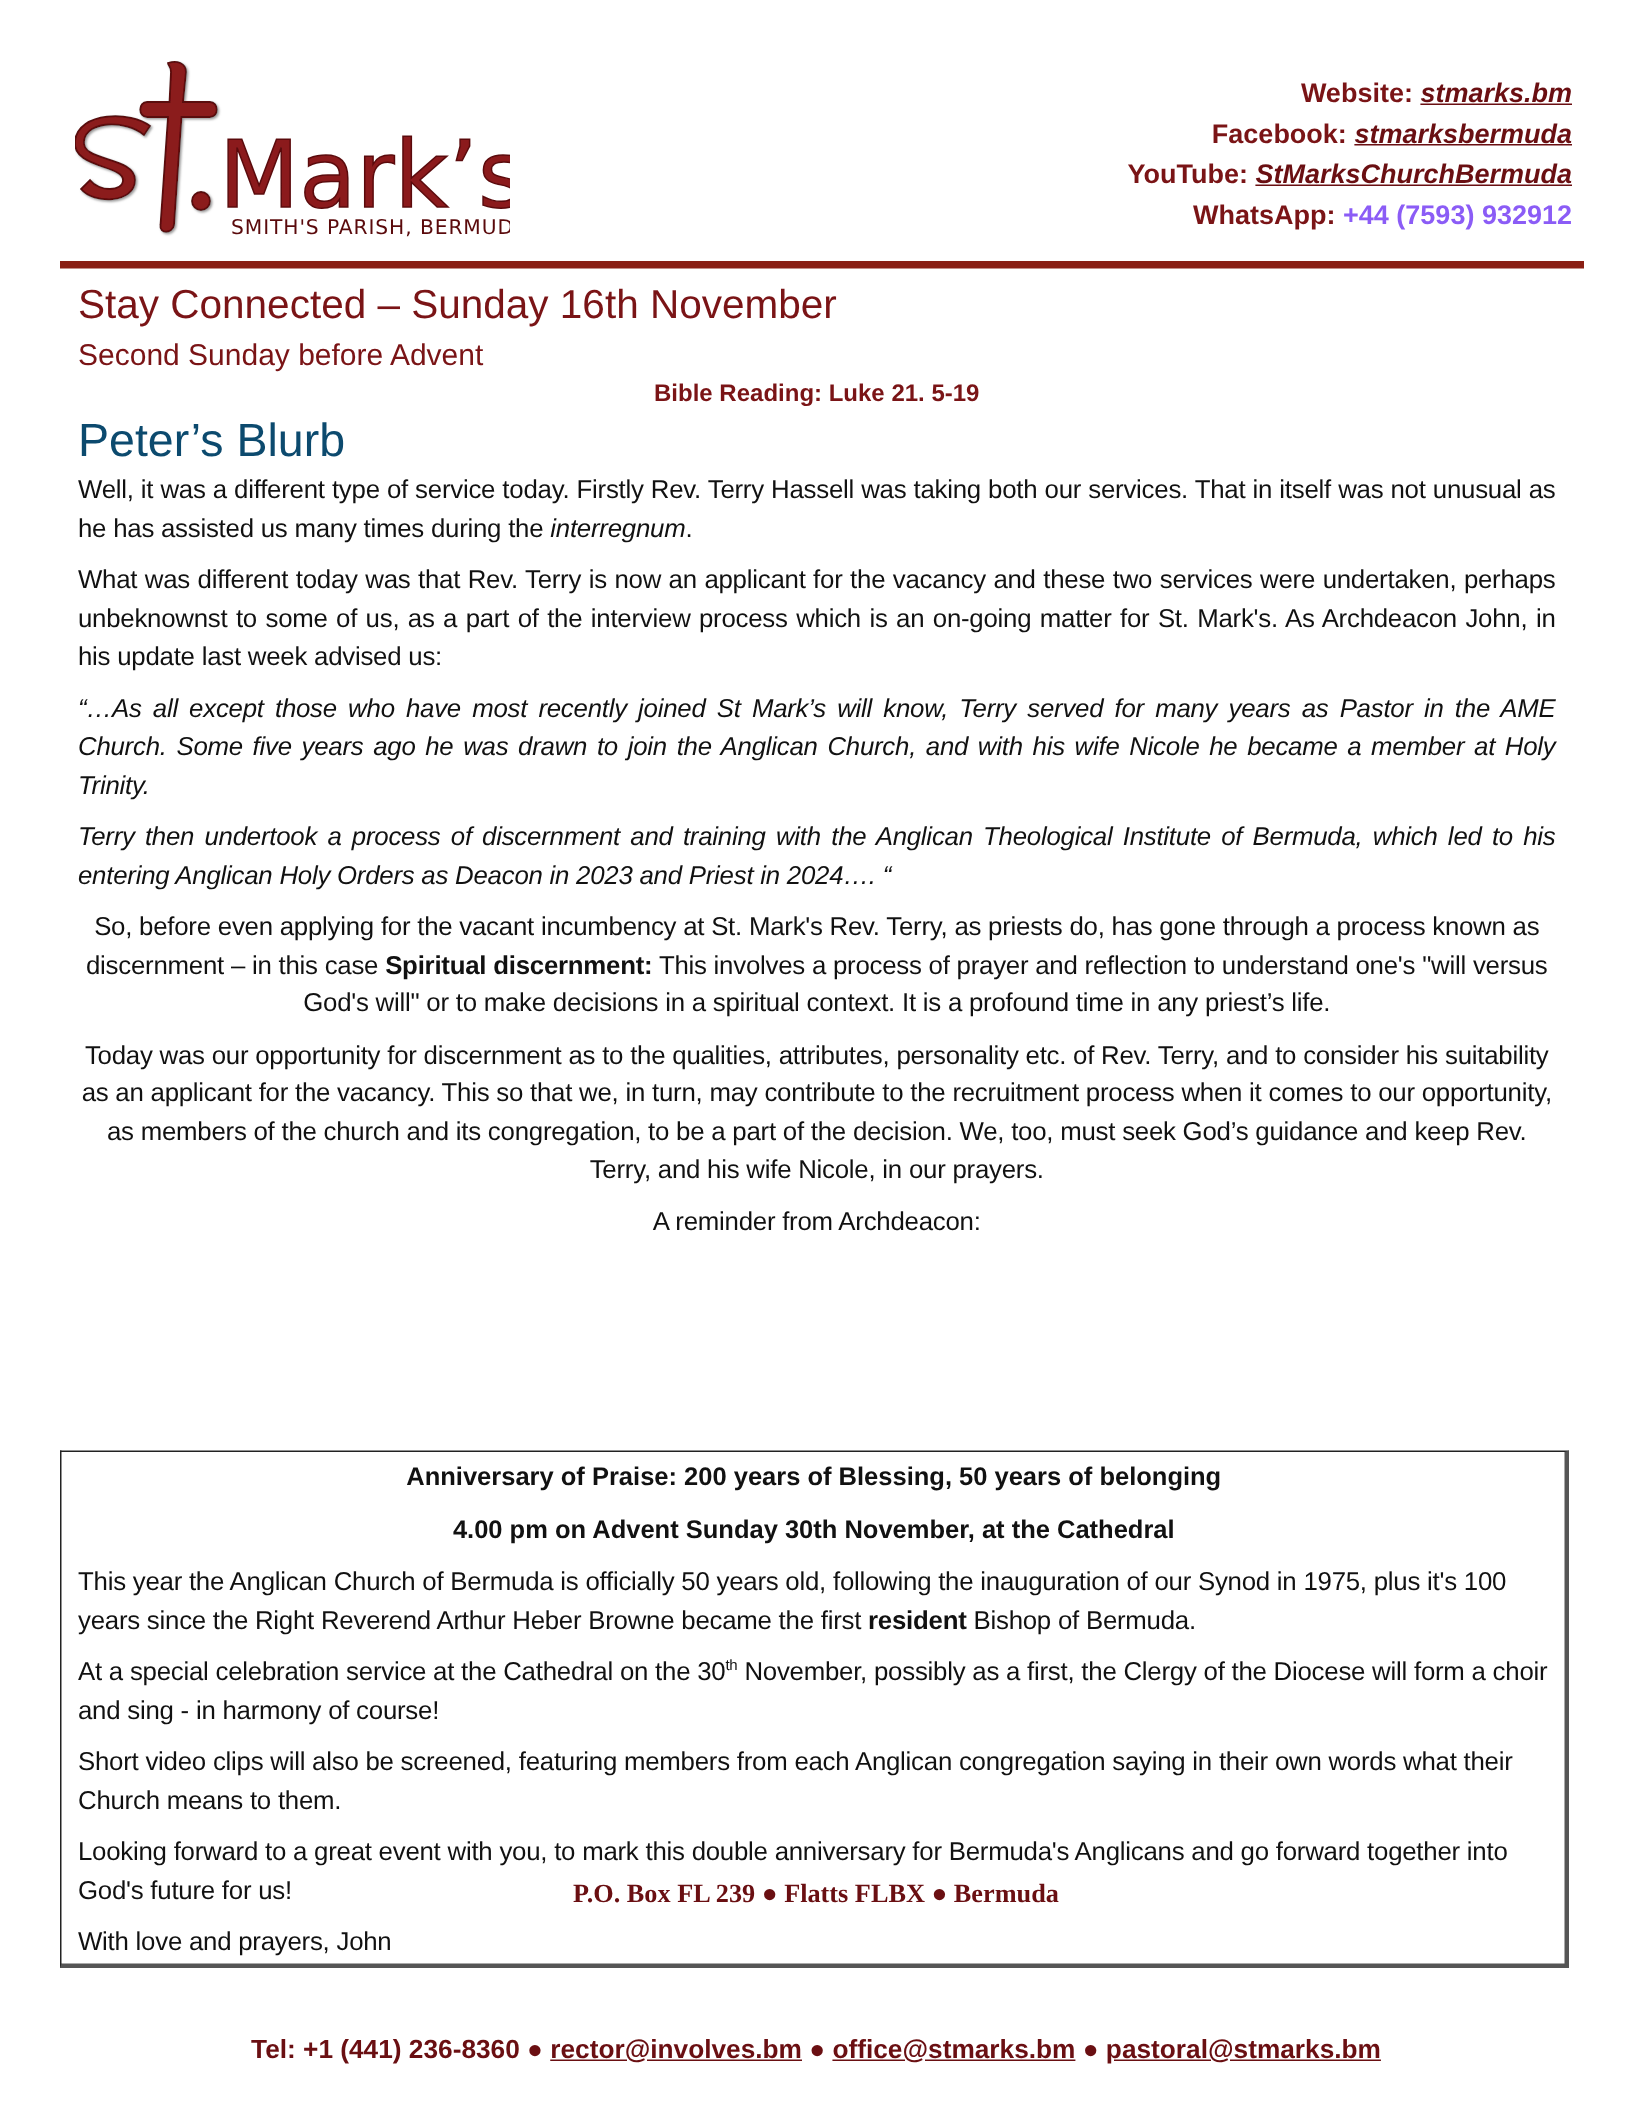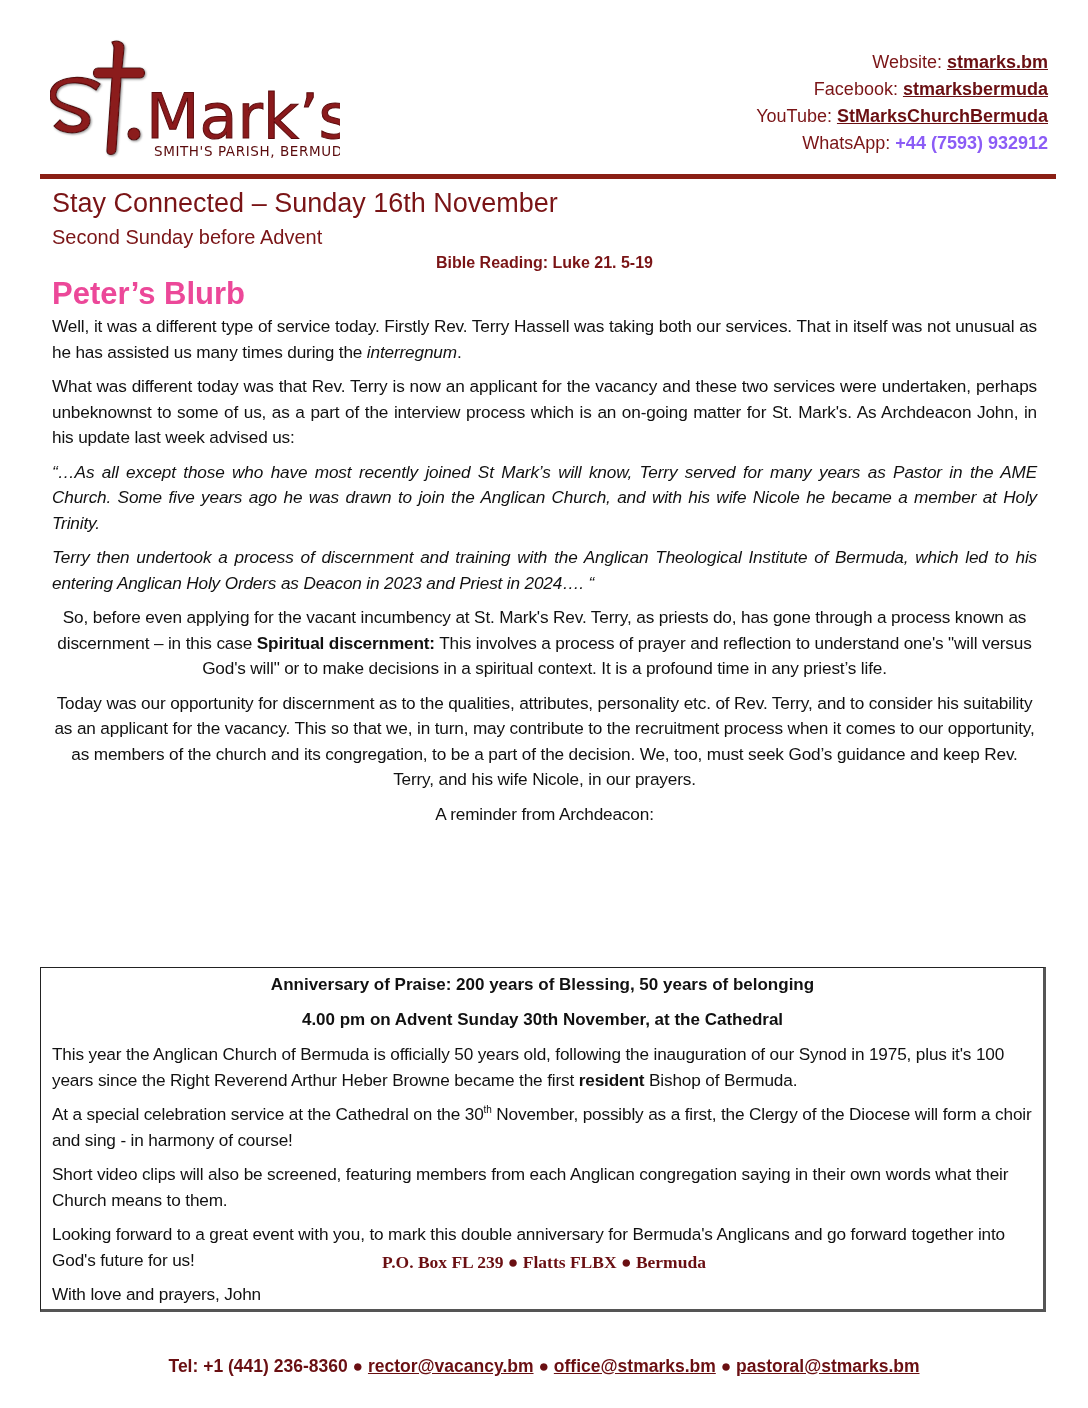--- a/index.html
+++ b/index.html
@@ -2,31 +2,31 @@
 <html><head>
 <meta charset="utf-8">
 <style>
   html, body { margin: 0; padding: 0; background: #ffffff; }
   body { width: 1088px; height: 1408px; position: relative; overflow: hidden;
          font-family: "Liberation Sans", sans-serif; color: #111; }
   
   .logo { position: absolute; left: 50px; top: 38px; width: 290px; height: 124px; }
   .contacts { position: absolute; right: 40px; top: 49px; text-align: right;
               font-size: 18px; line-height: 27px; color: #7a1416; }
-  .contacts .lbl { font-weight: normal; }
-  .contacts a { color: #6a0f12; font-weight: bold; text-decoration: underline; }
+  .contacts .lbl { font-weight: bold; }
+  .contacts a { color: #6a0f12; font-weight: bold; text-decoration: underline; font-style: italic; }
   .contacts .strong { color: #8b5cf6; font-weight: bold; }
   .rule { position: absolute; left: 40px; right: 32px; top: 174px; height: 5px; background: #8a1f14; }
   
   .content { position: absolute; left: 52px; top: 184px; width: 985px; }
   h1.t1 { margin: 0; font-weight: normal; font-size: 27px; line-height: 38px; color: #7a1416; }
   .t2 { font-size: 20px; line-height: 30px; color: #7a1416; }
   h2.t3 { margin: 0; font-weight: normal; font-size: 27px; line-height: 36px; color: #7a1416; }
   .t4 { font-size: 16px; font-weight: bold; line-height: 22px; color: #7a1416; text-align: center; }
-  h2.t5 { margin: 0; font-weight: bold; font-size: 31px; line-height: 40px; color: #ec4899; }
+  h2.t5 { margin: 0; font-weight: normal; font-size: 31px; line-height: 40px; color: #0c4a6e; }
   p { margin: 0 0 9px 0; font-size: 17.2px; line-height: 25.5px; text-align: justify; letter-spacing: -0.15px; }
   p.last { text-align: center; }
   p i { font-style: italic; }
   
   .box { position: absolute; left: 40px; top: 967px; width: 1006px; height: 345px;
          border: 1px solid #222; border-right: 3px solid #555; border-bottom: 3px solid #555; box-sizing: border-box;
          padding: 4px 10px 0 11px; }
   .box .bt { text-align: center; font-weight: bold; font-size: 17px; line-height: 25px; margin: 0 0 10px 0; }
   .box p { text-align: left; }
   sup { font-size: 10px; line-height: 0; }
@@ -95,14 +95,14 @@
   <div class="bt">4.00 pm on Advent Sunday 30th November, at the Cathedral</div>
   <p><span>This year the Anglican Church of Bermuda is officially 50 years old, following the inauguration of our Synod in 1975, plus it's 100 years since the Right Reverend Arthur Heber Browne became the first </span><b>resident</b><span> Bishop of Bermuda.</span></p>
   <p><span>At a special celebration service at the Cathedral on the 30</span><sup>th</sup><span> November, possibly as a first, the Clergy of the Diocese will form a choir and sing - in harmony of course!</span></p>
   <p>Short video clips will also be screened, featuring members from each Anglican congregation saying in their own words what their Church means to them.</p>
   <p>Looking forward to a great event with you, to mark this double anniversary for Bermuda's Anglicans and go forward together into God's future for us!</p>
   <p>With love and prayers, John</p>
 </div>
 
 <div class="footer" style="top:1252px;font-family:Liberation Serif, serif;">P.O. Box FL 239 ● Flatts FLBX ● Bermuda</div>
 <div class="footer" style="top:1356px;">
-  <span>Tel: +1 (441) 236-8360</span><span> ● </span><a>rector@vacancy.bm</a><span> ● </span><a>office@stmarks.bm</a><span> ● </span><a>pastoral@stmarks.bm</a>
+  <span>Tel: +1 (441) 236-8360</span><span> ● </span><a>rector@involves.bm</a><span> ● </span><a>office@stmarks.bm</a><span> ● </span><a>pastoral@stmarks.bm</a>
 </div>
 
 </body></html>

